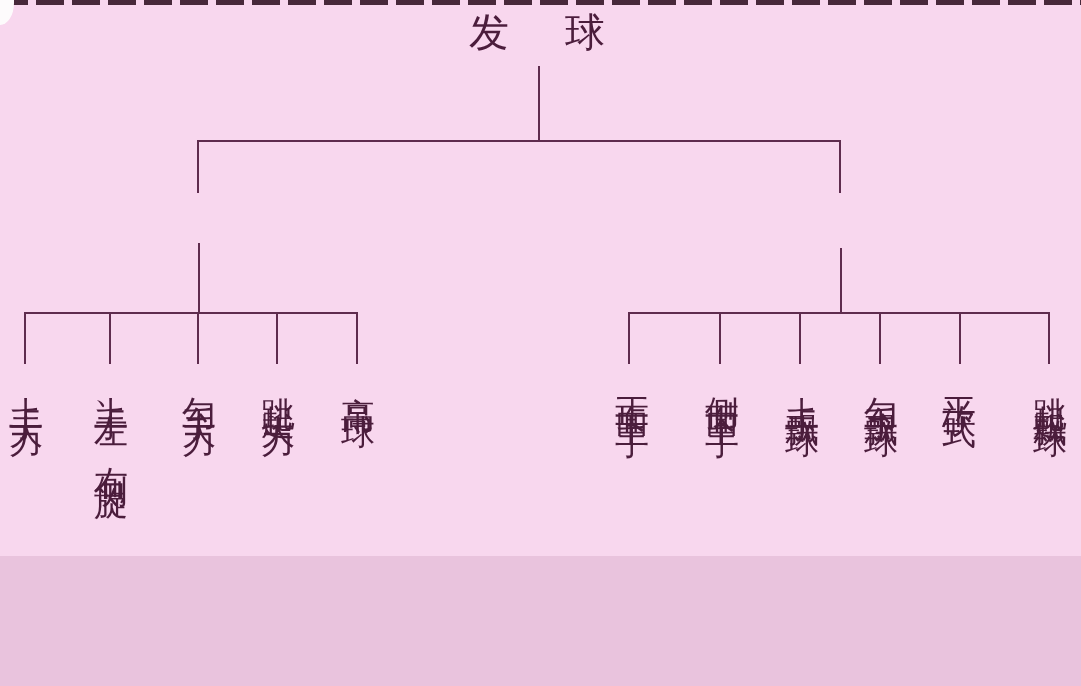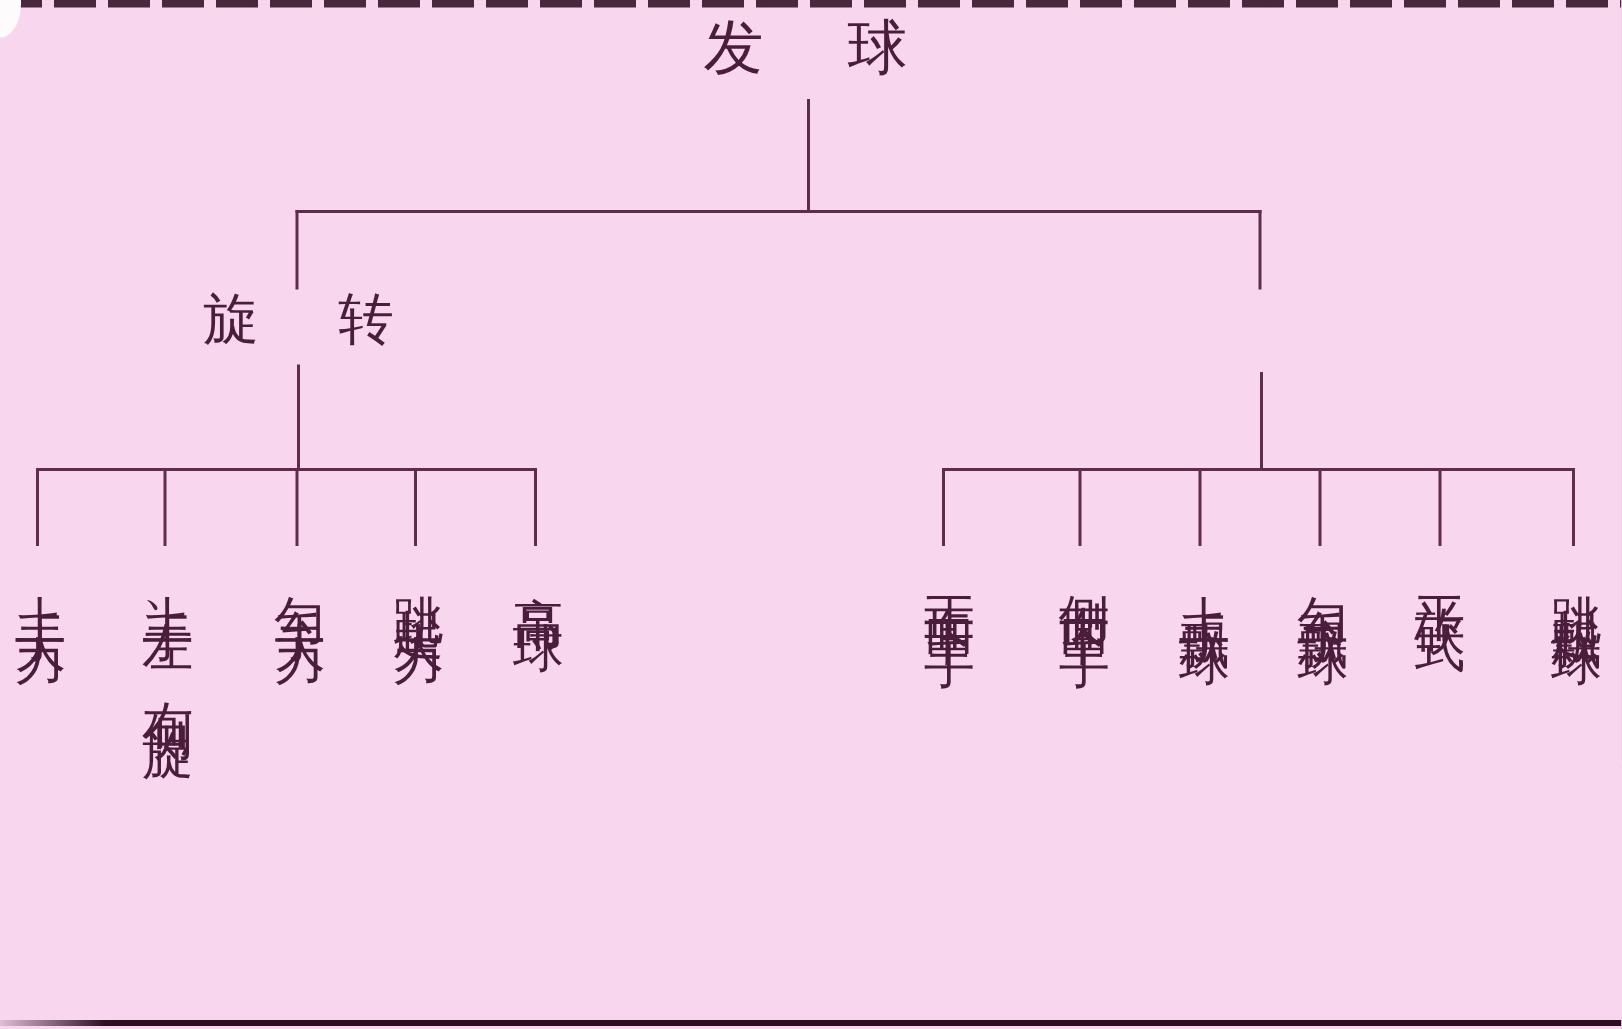--- a/index.html
+++ b/index.html
@@ -10,21 +10,21 @@
     --bottom-line:#2c1022;
   }
   html,body{margin:0;padding:0;}
   body{
     font-family:"DejaVu Serif","Liberation Serif",serif;
     background:#e9c3dd;
   }
   .stage{
     position:relative;
     width:1081px;
-    height:686px;
+    height:556px;
     background:var(--background);
     overflow:hidden;
     text-align:center;
   }
   .top-band{
     position:absolute;left:0;top:0;right:0;height:5px;
     background:repeating-linear-gradient(90deg,
       var(--top-band) 0 28px, rgba(0,0,0,0) 28px 36px);
     opacity:.9;
   }
@@ -71,21 +71,20 @@
   <div class="top-band"></div>
   <div class="corner-notch"></div>
 
   <div class="node-label root-label" style="left:541px;top:12px">发　球</div>
 
   <div class="vline" style="left:538px;top:66px;height:74px"></div>
   <div class="hline" style="left:197px;top:140px;width:644px"></div>
   <div class="vline" style="left:197px;top:140px;height:53px"></div>
   <div class="vline" style="left:839px;top:140px;height:53px"></div>
 
-  <div class="node-label branch-label" style="left:203px;top:194px">旋　转</div>
 
   <div class="vline" style="left:198px;top:243px;height:70px"></div>
   <div class="hline" style="left:24px;top:312px;width:334px"></div>
   <div class="vline" style="left:24px;top:312px;height:52px"></div>
   <div class="vline" style="left:109px;top:312px;height:52px"></div>
   <div class="vline" style="left:197px;top:312px;height:52px"></div>
   <div class="vline" style="left:276px;top:312px;height:52px"></div>
   <div class="vline" style="left:356px;top:312px;height:52px"></div>
 
   <div class="vline" style="left:840px;top:248px;height:65px"></div>

